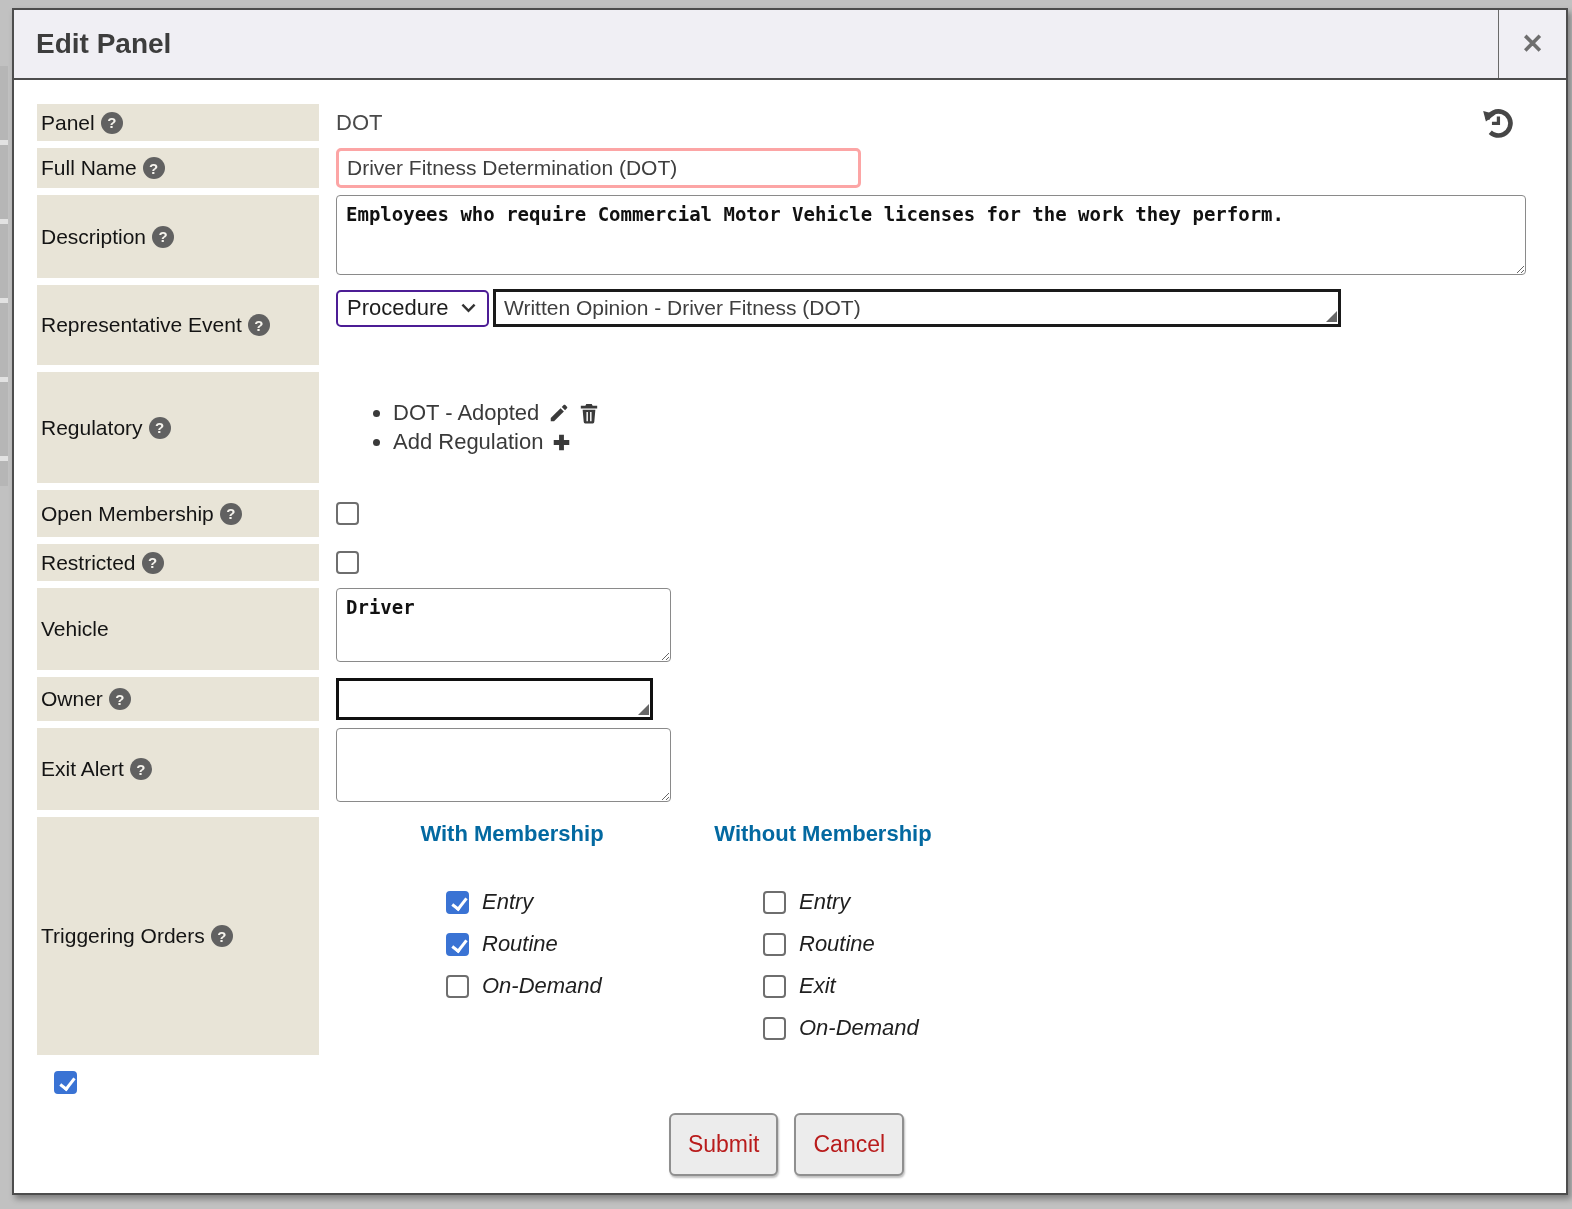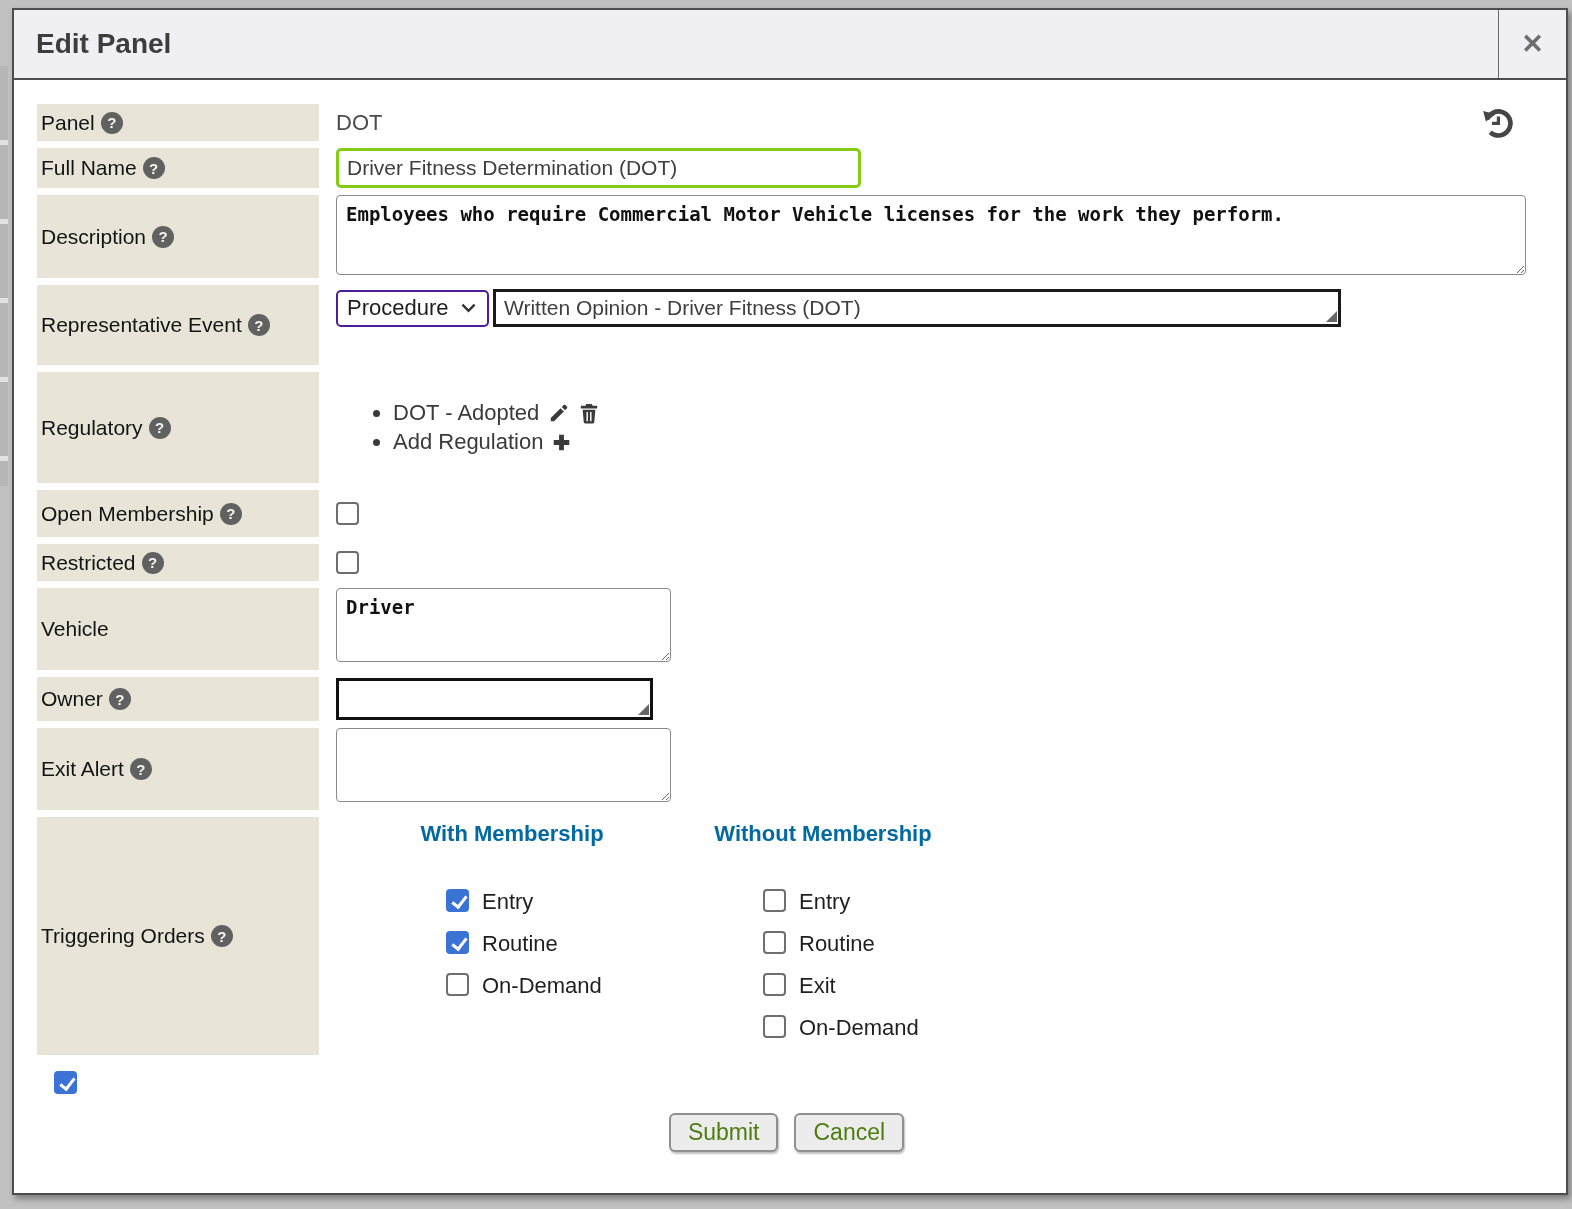--- a/index.html
+++ b/index.html
@@ -63,21 +63,21 @@
   .r-trig{ min-height:238px; }
   .r-active{ min-height:40px; }
 
   .value-text{ font-size:22px; color:#4a4a4a; }
   .history-btn{ margin-left:auto; margin-right:50px; cursor:pointer; display:flex; }
 
   input.txt{
     font-family:"Liberation Sans", sans-serif;
     font-size:21px; color:#3f3f3f; padding:0 8px; background:#fff;
   }
-  .fullname-input{ width:525px; height:40px; border:3px solid #84cc16; border-radius:5px; }
+  .fullname-input{ width:525px; height:40px; border:3px solid #fca5a5; border-radius:5px; }
 
   textarea.mono{
     font-family:"DejaVu Sans Mono", monospace; font-size:19px; color:#111;
     border:1px solid #8a8a8a; border-radius:4px; padding:5px 9px;
     resize:both; background:#fff; line-height:27px;font-weight:bold;
   }
   .desc-ta{ width:1190px; height:80px; }
   .comments-ta{ width:335px; height:74px; }
   .exit-ta{ width:335px; height:74px; }
 
@@ -114,27 +114,27 @@
   }
 
   .to-field{ padding-top:4px; }
   .to-columns{ display:flex; }
   .to-col1{ width:322px; margin-left:15px; }
   .to-col2{ width:300px; }
   .to-header{ font-size:22px; font-weight:bold; color:#0369a1; text-align:center; }
   .to-list{ margin-top:42px; display:flex; flex-direction:column; gap:16px; }
   .to-col1 .to-list{ padding-left:95px; }
   .to-col2 .to-list{ padding-left:90px; }
-  .to-item{ display:flex; align-items:flex-start; gap:13px; font-size:22px; color:#1f1f1f; }
+  .to-item{ display:flex; align-items:center; gap:13px; font-size:22px; color:#1f1f1f;font-style:italic; }
 
   .buttons-row{ margin-top:11px; display:flex; justify-content:center; gap:16px; padding-right:30px; }
   .btn{
     font-family:"Liberation Sans", sans-serif;
-    font-size:23px; color:#4d7c0f; background:#ececec;
-    border:2px solid #8f8f8f; border-radius:6px; padding:4px 17px;
+    font-size:23px; color:#b91c1c; background:#ececec;
+    border:2px solid #8f8f8f; border-radius:6px; padding:16px 17px;
     box-shadow:1px 2px 2px rgba(0,0,0,.25); cursor:pointer;
   }
   svg{ display:block; }
 </style>
 </head>
 <body>
 
 <div class="left-strip"></div>
 
 <div class="modal">

